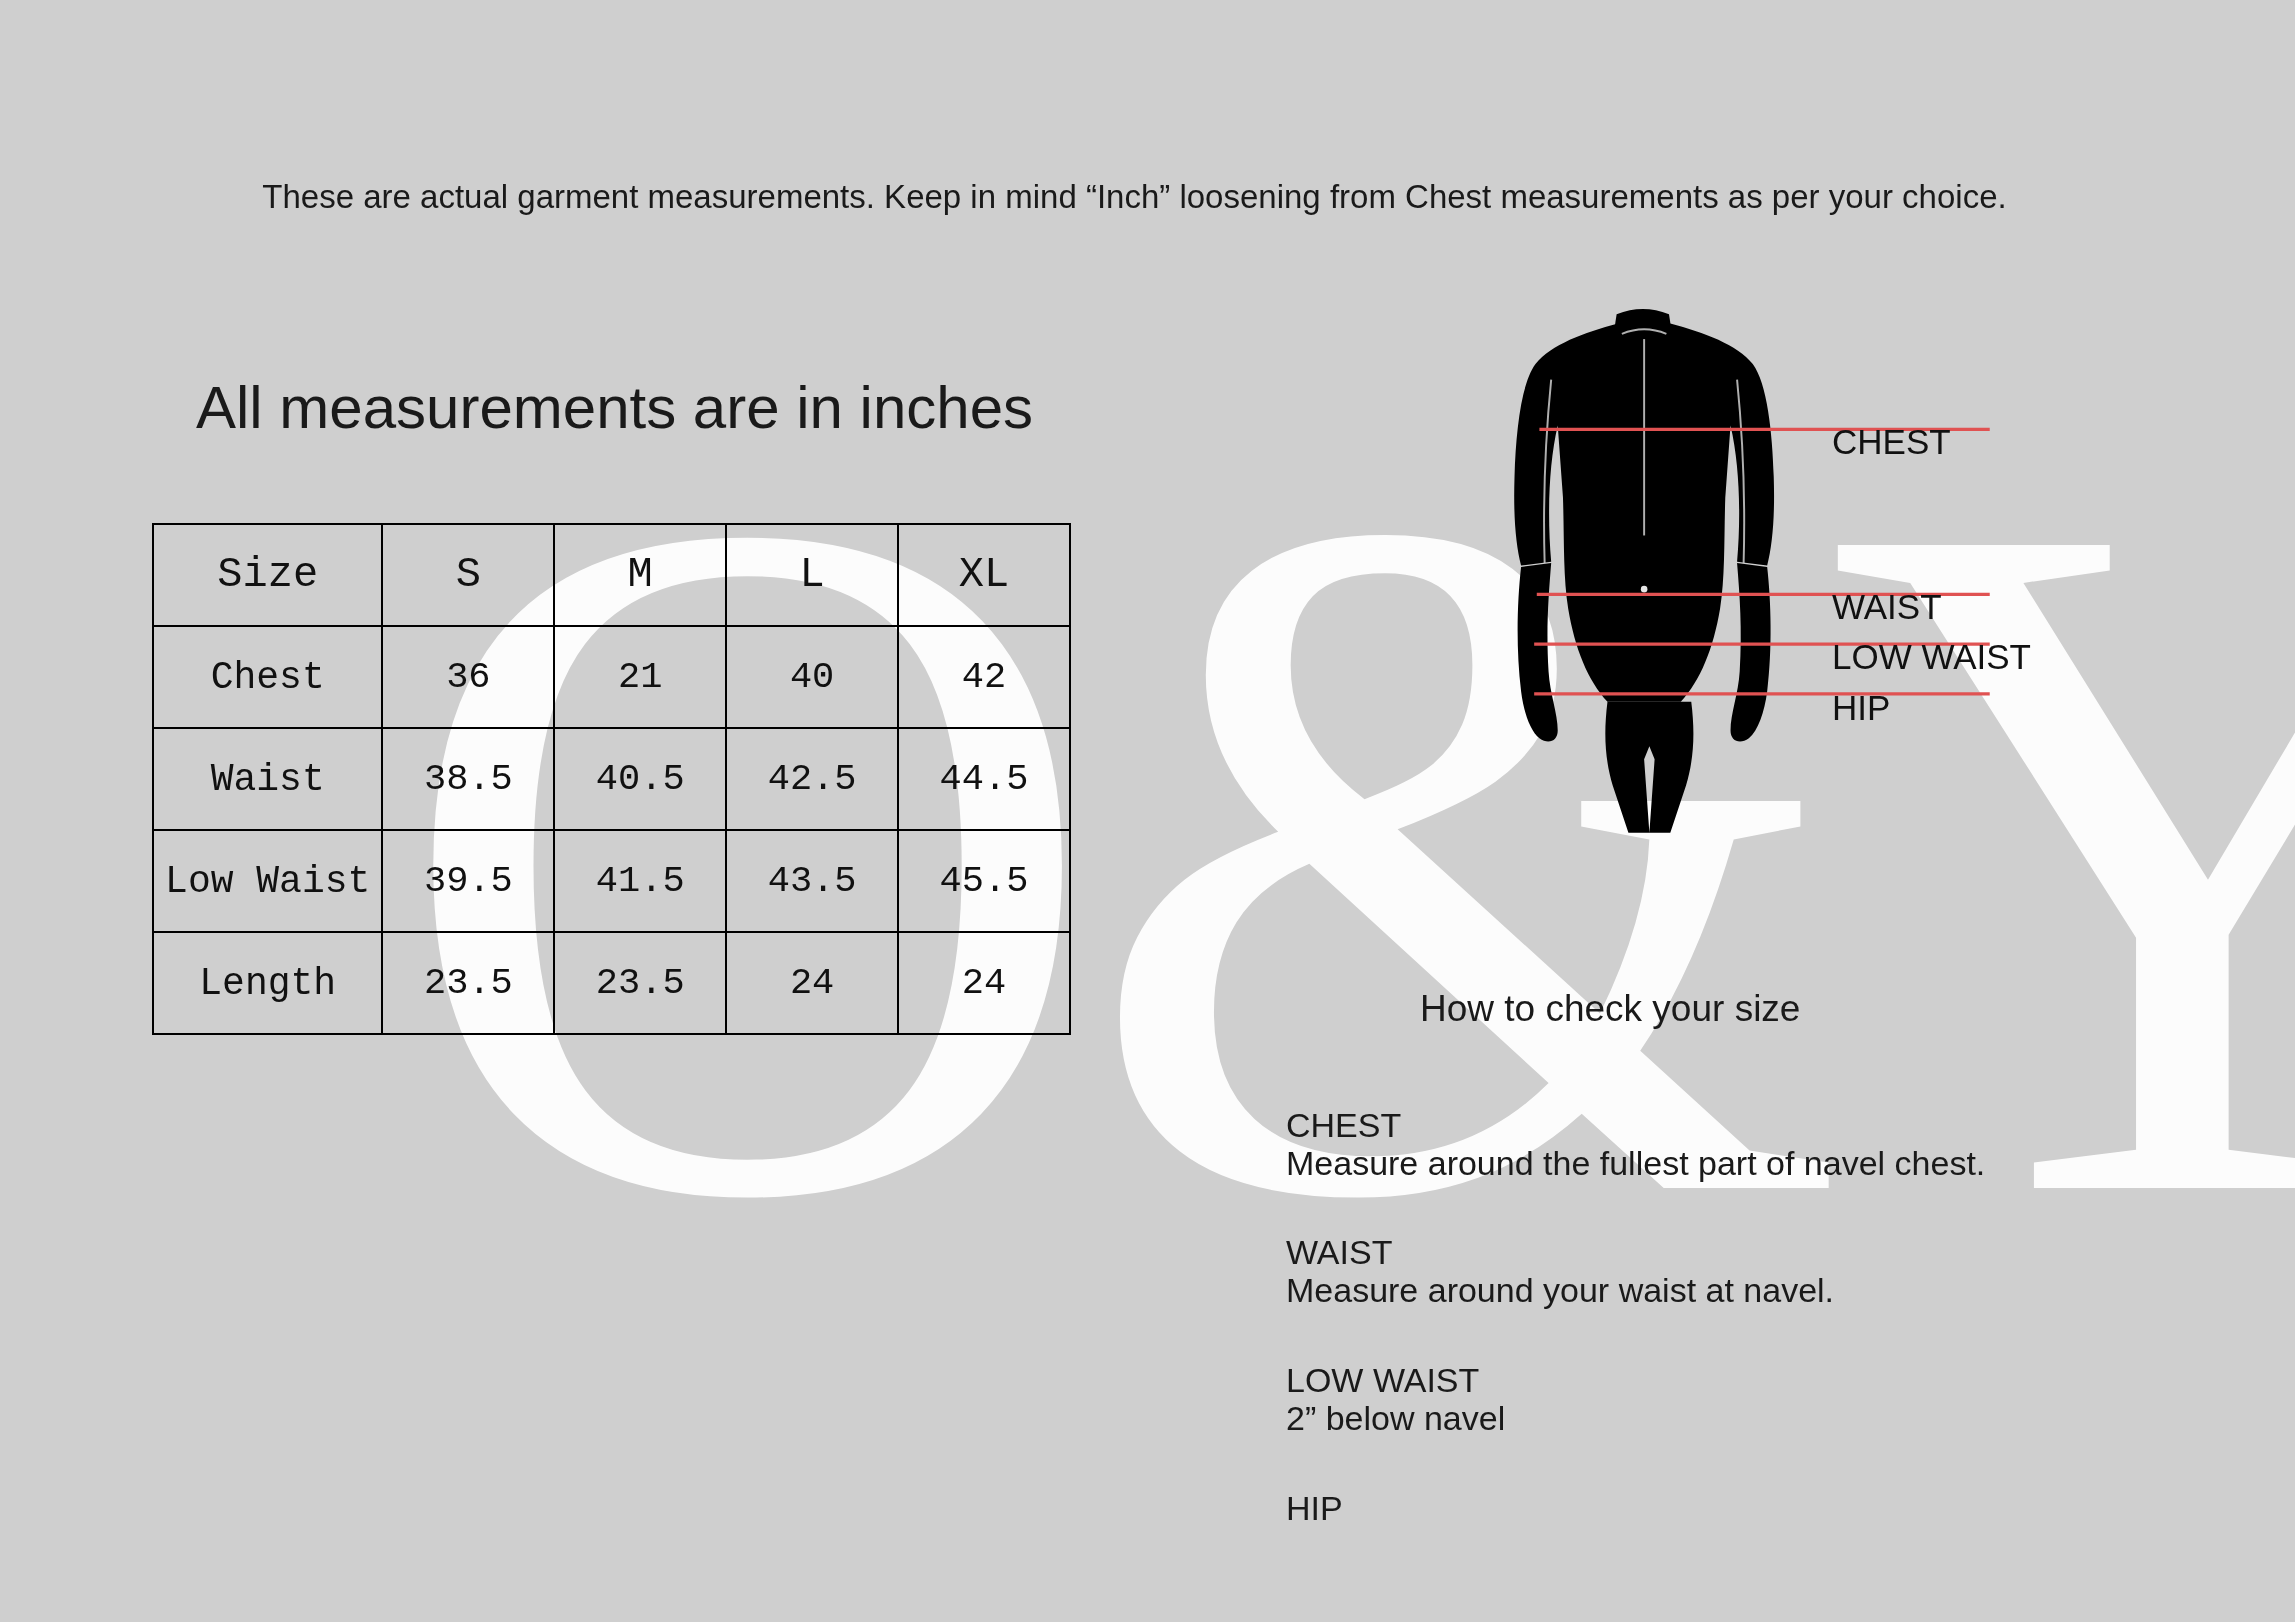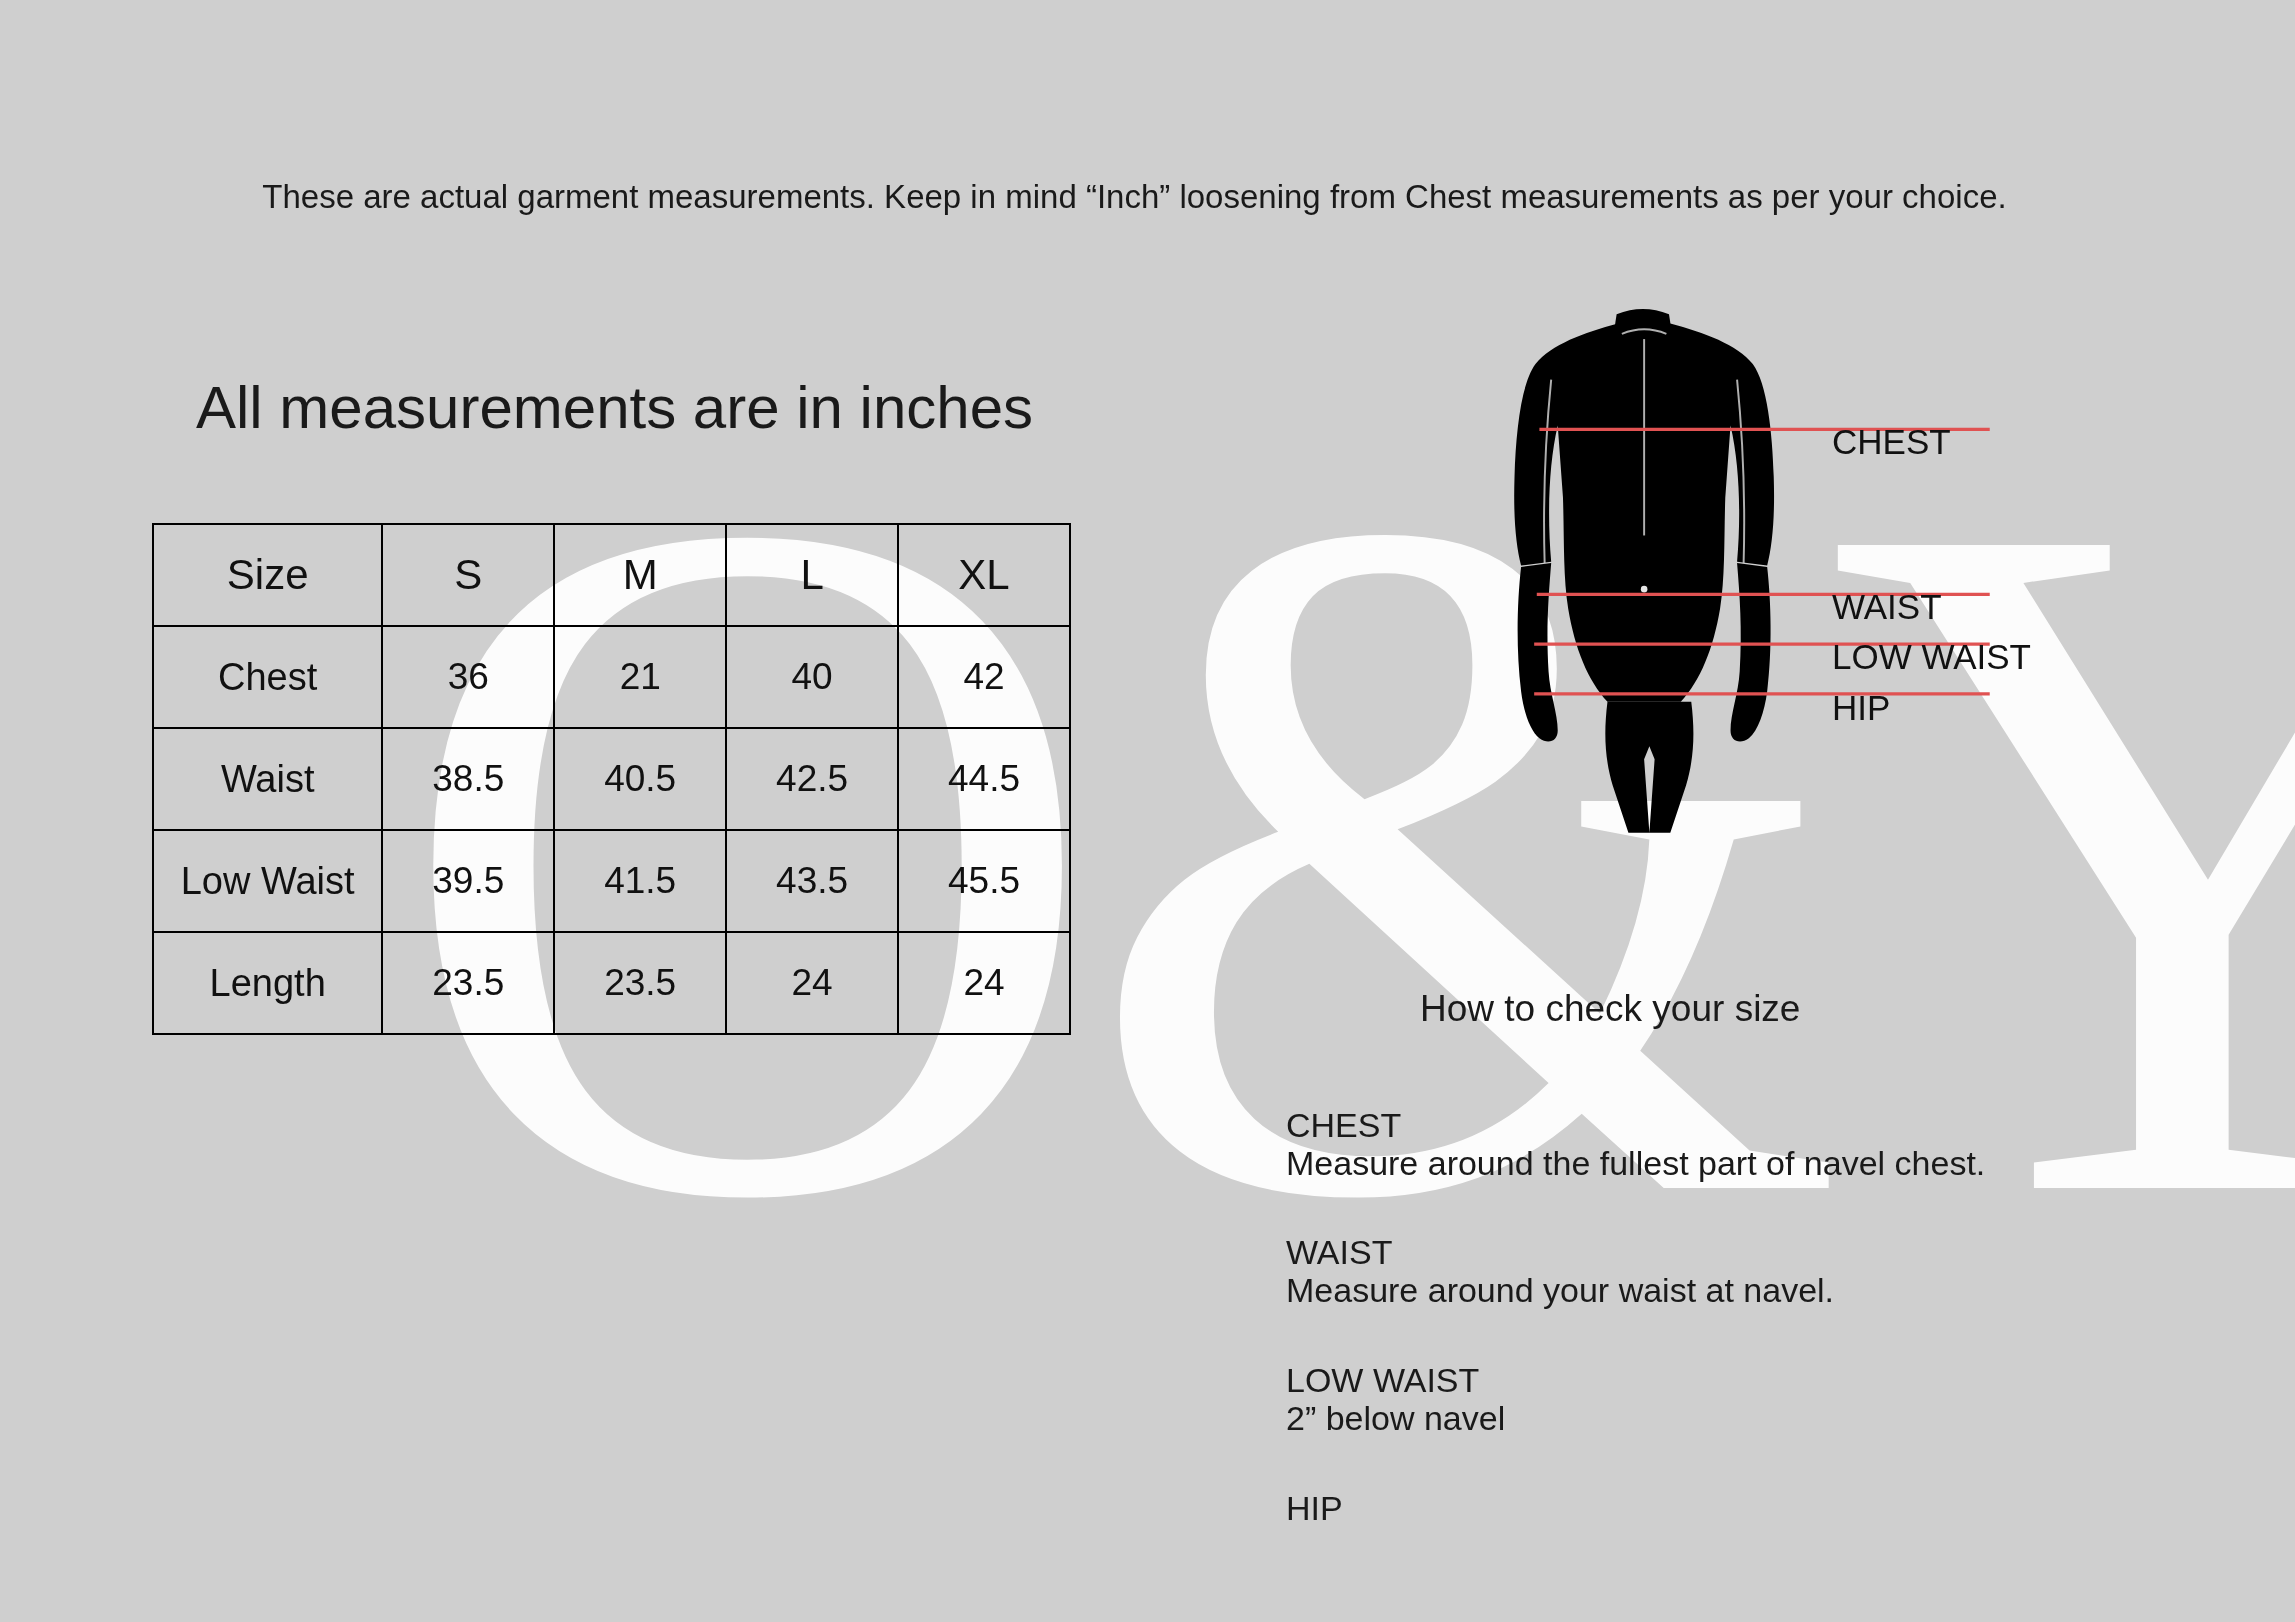--- a/index.html
+++ b/index.html
@@ -84,20 +84,21 @@
 
   
   #main-table {
     left: 152px;
     top: 523px;
     width: 919px;
   }
   #main-table td {
     height: 98px;
     font-size: 37px;
+    font-family: Liberation Mono, monospace;
   }
   #main-table .rowhead {
     width: 230px;
     font-size: 38px;
   }
   #main-table .hdr {
     font-size: 42px;
   }
   #main-table .col {
     width: 172px;

